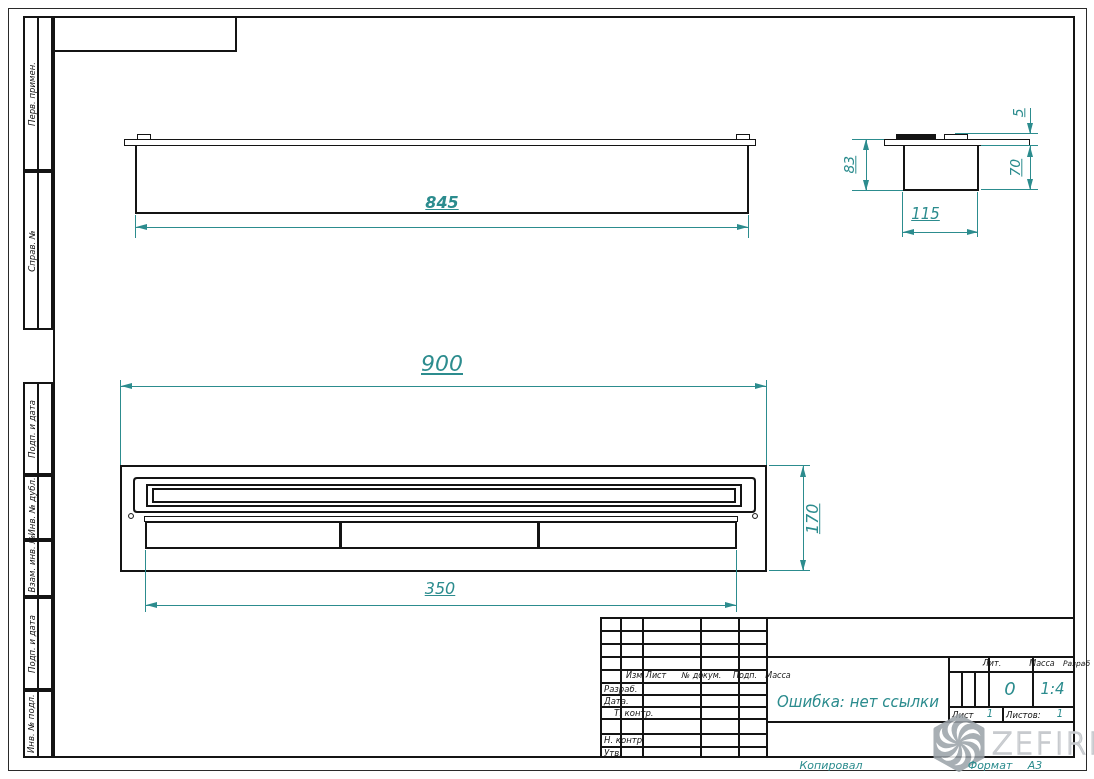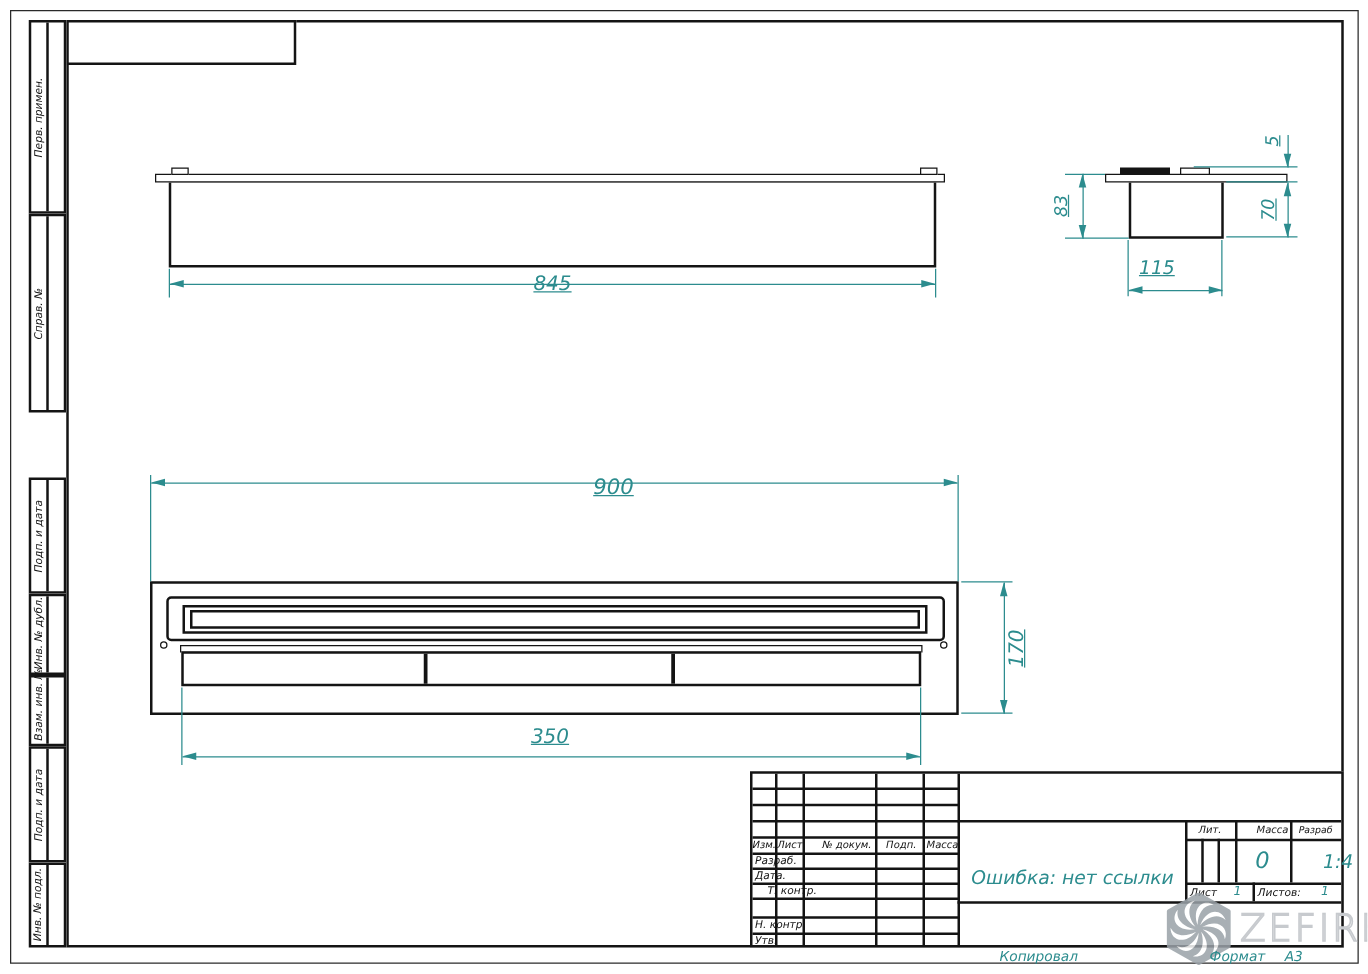--- a/index.html
+++ b/index.html
@@ -20,21 +20,21 @@
   .ar.u{border-left-width:3px;border-right-width:3px;border-bottom:11px solid var(--acc);}
   .ar.d{border-left-width:3px;border-right-width:3px;border-top:11px solid var(--acc);}
   .vbox{position:absolute;left:23px;width:30px;box-sizing:border-box;border:2px solid var(--ink);background:#fff;}
   .vbox .vdiv{position:absolute;left:12px;top:0;bottom:0;width:2px;background:var(--ink);}
   .vbox .lbl{position:absolute;font-size:8.5px;font-style:italic;color:var(--ink);text-align:center;
              line-height:12px;height:12px;white-space:nowrap;}
   .tb{position:absolute;left:600px;top:617px;width:475px;height:141px;box-sizing:border-box;
       border:2px solid var(--ink);background:#fff;}
   .tb .ln{background:var(--ink);}
   .tb .cap{position:absolute;font-size:8px;font-style:italic;color:var(--ink);line-height:13px;
-           text-align:center;white-space:nowrap;}
+           text-align:center;white-space:nowrap;margin-left:24px;}
   .tb .capl{position:absolute;font-size:8.5px;font-style:italic;color:var(--ink);line-height:12px;
             text-align:left;white-space:nowrap;}
   .tb .val{position:absolute;display:flex;align-items:center;justify-content:center;
            color:var(--acc);font-style:italic;}
   .foot{position:absolute;color:var(--acc);font-style:italic;font-size:11px;text-align:center;z-index:6;}
   .wm-text{position:absolute;font-size:30px;letter-spacing:2px;font-weight:300;
            color:rgba(255,255,255,0.05);-webkit-text-stroke:1.3px #c7cace;z-index:5;}
 </style>
 </head>
 <body>
@@ -80,21 +80,21 @@
     <div class="rect" style="left:135px;top:144px;width:614px;height:70px;"></div>
     <div class="rect thin" style="left:124px;top:139px;width:632px;height:7px;"></div>
     <div class="rect thin" style="left:137px;top:134px;width:14px;height:6px;"></div>
     <div class="rect thin" style="left:736px;top:134px;width:14px;height:6px;"></div>
     <div>
       <div class="tln" style="left:135px;top:215px;width:1px;height:23px;"></div>
       <div class="tln" style="left:748px;top:215px;width:1px;height:23px;"></div>
       <div class="tln" style="left:136px;top:227px;width:612px;height:1px;"></div>
       <div class="ar l" style="left:136px;top:224px;"></div>
       <div class="ar r" style="left:737px;top:224px;"></div>
-      <div class="dimtxt" style="left:377px;top:218px;width:130px;">845</div>
+      <div class="dimtxt" style="left:377px;top:194px;width:130px;font-weight:bold;">845</div>
     </div>
   </div>
 
   <div>
     <div class="rect" style="left:903px;top:144px;width:76px;height:47px;"></div>
     <div class="rect thin" style="left:884px;top:139px;width:146px;height:7px;"></div>
     <div class="abs" style="left:896px;top:134px;width:40px;height:6px;background:var(--ink);"></div>
     <div class="rect thin" style="left:944px;top:134px;width:24px;height:6px;"></div>
 
     <div>
@@ -140,21 +140,21 @@
     <div class="rect" style="left:145px;top:521px;width:592px;height:28px;border-width:2.5px;"></div>
     <div class="ln" style="left:339px;top:523px;width:3px;height:24px;"></div>
     <div class="ln" style="left:537px;top:523px;width:3px;height:24px;"></div>
 
     <div>
       <div class="tln" style="left:120px;top:380px;width:1px;height:85px;"></div>
       <div class="tln" style="left:766px;top:380px;width:1px;height:85px;"></div>
       <div class="tln" style="left:121px;top:386px;width:645px;height:1px;"></div>
       <div class="ar l" style="left:121px;top:383px;"></div>
       <div class="ar r" style="left:755px;top:383px;"></div>
-      <div class="dimtxt" style="left:377px;top:381px;width:130px;font-size:17px;text-align:right;">900</div>
+      <div class="dimtxt" style="left:377px;top:352px;width:130px;font-size:22px;">900</div>
     </div>
     <div>
       <div class="tln" style="left:769px;top:465px;width:41px;height:1px;"></div>
       <div class="tln" style="left:769px;top:570px;width:41px;height:1px;"></div>
       <div class="tln" style="left:803px;top:466px;width:1px;height:105px;"></div>
       <div class="ar u" style="left:800px;top:466px;"></div>
       <div class="ar d" style="left:800px;top:560px;"></div>
       <div class="dimtxt rot" style="left:783px;top:510px;width:60px;">170</div>
     </div>
     <div>
@@ -208,21 +208,21 @@
     <div class="capl" style="left:12px;top:88px;">Т. контр.</div>
     <div class="capl" style="left:2px;top:115px;text-align:center;">Н. контр.</div>
     <div class="capl" style="left:2px;top:128px;">Утв.</div>
 
     <div class="val" style="left:166px;top:39px;width:180px;height:63px;font-size:15px;align-items:flex-end;padding-bottom:10px;box-sizing:border-box;">Ошибка: нет ссылки</div>
 
     <div class="cap" style="left:346px;top:38px;width:40px;">Лит.</div>
     <div class="cap" style="left:386px;top:38px;width:60px;">Масса</div>
     <div class="cap" style="left:430px;top:38px;width:41px;font-size:7.5px;">Разраб</div>
     <div class="val" style="left:386px;top:52px;width:44px;height:35px;font-size:18px;">0</div>
-    <div class="val" style="left:430px;top:52px;width:41px;height:35px;font-size:15px;margin-left:18px;">1:4</div>
+    <div class="val" style="left:430px;top:52px;width:41px;height:35px;font-size:15px;">1:4</div>
 
     <div class="capl" style="left:350px;top:89px;line-height:15px;">Лист</div>
     <div class="val" style="left:376px;top:87px;width:24px;height:15px;font-size:10px;">1</div>
     <div class="capl" style="left:404px;top:89px;line-height:15px;">Листов:</div>
     <div class="val" style="left:446px;top:87px;width:24px;height:15px;font-size:10px;">1</div>
   </div>
 
   <svg class="abs" style="left:930px;top:714px;z-index:5;opacity:0.85;" width="58" height="58" viewBox="0 0 100 100">
     <polygon points="50,3 91,26 91,74 50,97 9,74 9,26" fill="#9aa2a8" stroke="#9aa2a8" stroke-width="6" stroke-linejoin="round"></polygon>
     <g transform="translate(50,50)" fill="#ffffff">

